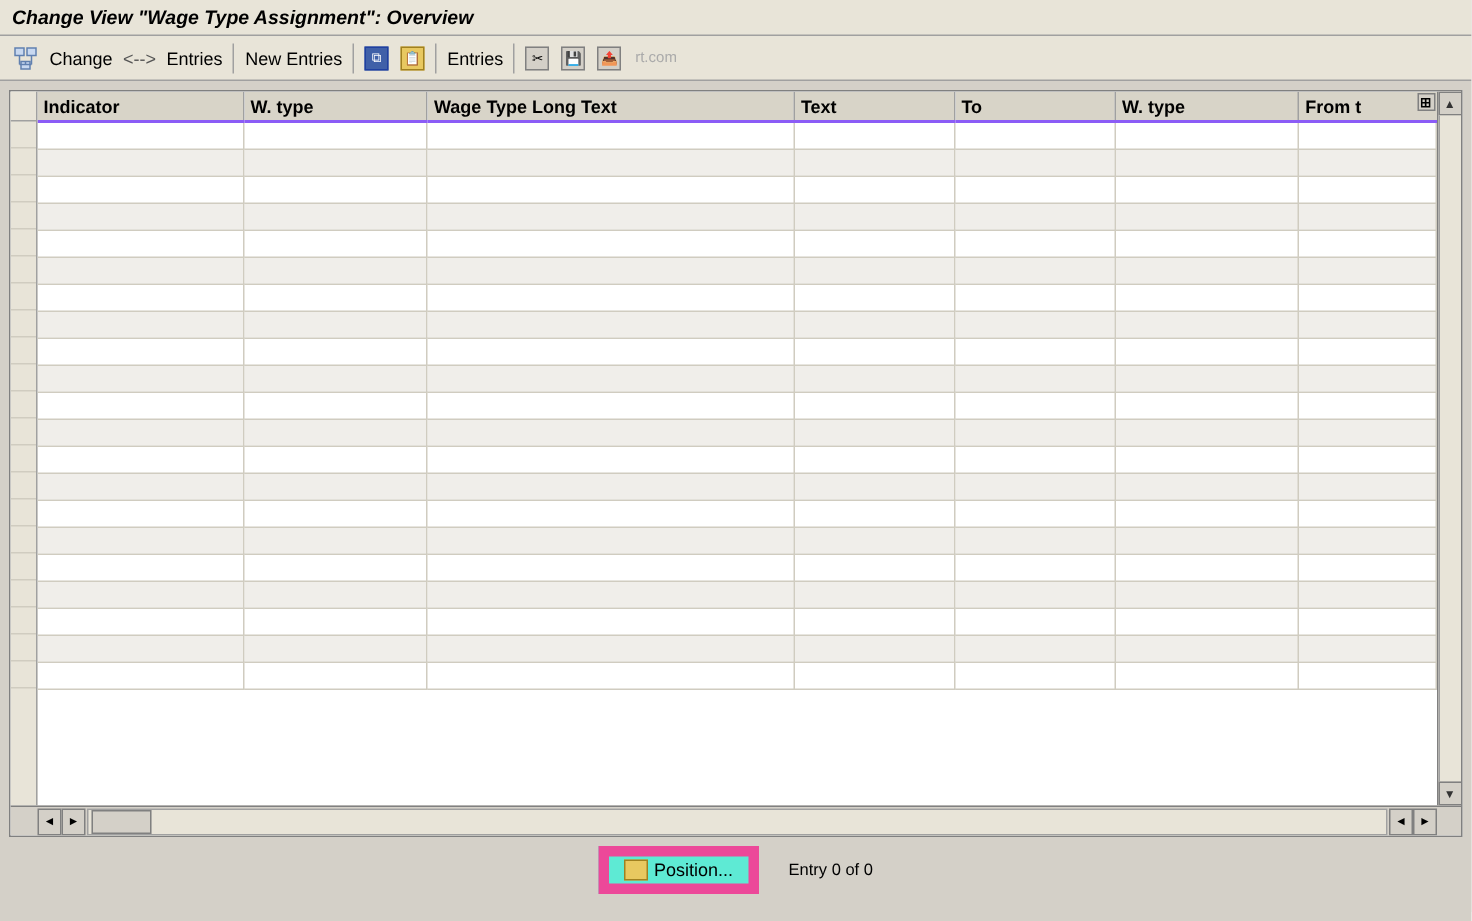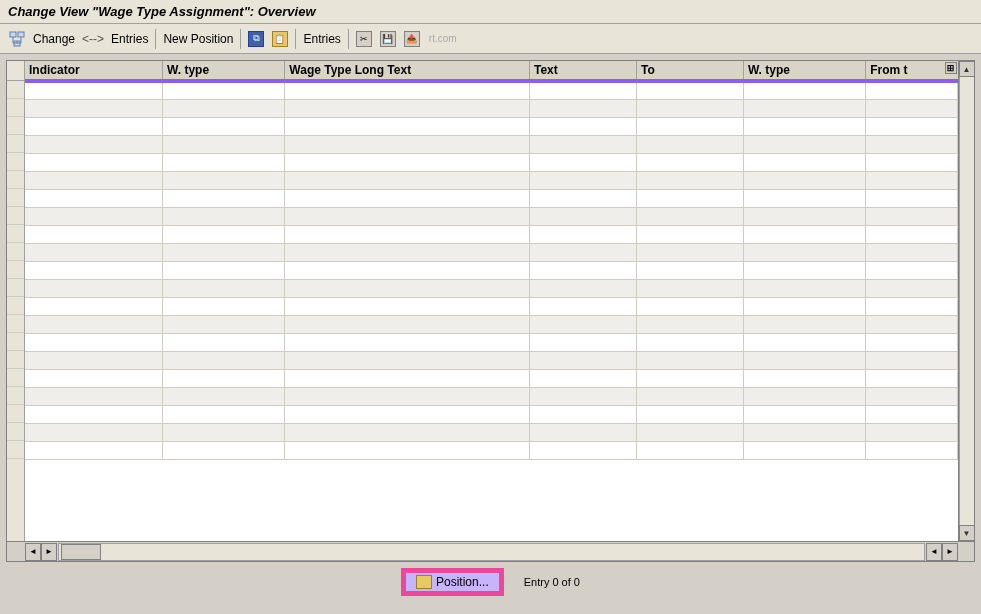--- a/index.html
+++ b/index.html
@@ -126,21 +126,21 @@
       border-collapse: collapse;
       table-layout: fixed;
     }
 
     thead tr {
       background-color: #d8d4c8;
     }
 
     th {
       border-right: 1px solid #a0a0a0;
-      border-bottom: 4px solid #8b5cf6;
+      border-bottom: 2px solid #8b5cf6;
       padding: 2px 4px;
       text-align: left;
       font-weight: bold;
       font-size: 12px;
       color: #000;
       height: 20px;
       overflow: hidden;
       white-space: nowrap;
     }
 
@@ -245,22 +245,22 @@
       align-items: center;
       justify-content: center;
       padding: 6px 0;
       gap: 20px;
     }
 
     .position-btn {
       display: flex;
       align-items: center;
       gap: 4px;
-      background-color: #c4b5fd;
-      border: 5px solid #ec4899;
+      background-color: #5eead4;
+      border: 7px solid #ec4899;
       padding: 2px 10px;
       cursor: pointer;
       font-size: 12px;
     }
 
     .position-icon {
       width: 16px;
       height: 14px;
       background-color: #e8c860;
       border: 1px solid #a08020;
@@ -319,21 +319,21 @@
     <span>Change</span>
   </div>
   <span style="margin: 0 2px; color:#555;">&lt;--&gt;</span>
   <div class="toolbar-item">
     <span>Entries</span>
   </div>
 
   <div class="toolbar-separator"></div>
 
   <div class="toolbar-item">
-    <span>New Position</span>
+    <span>New Entries</span>
   </div>
 
   <div class="toolbar-separator"></div>
 
   <div class="toolbar-item">
     <span class="icon-box icon-box-colored" style="font-size:9px;">⧉</span>
   </div>
   <div class="toolbar-item">
     <span class="icon-box icon-box-yellow" style="font-size:9px;">📋</span>
   </div>

